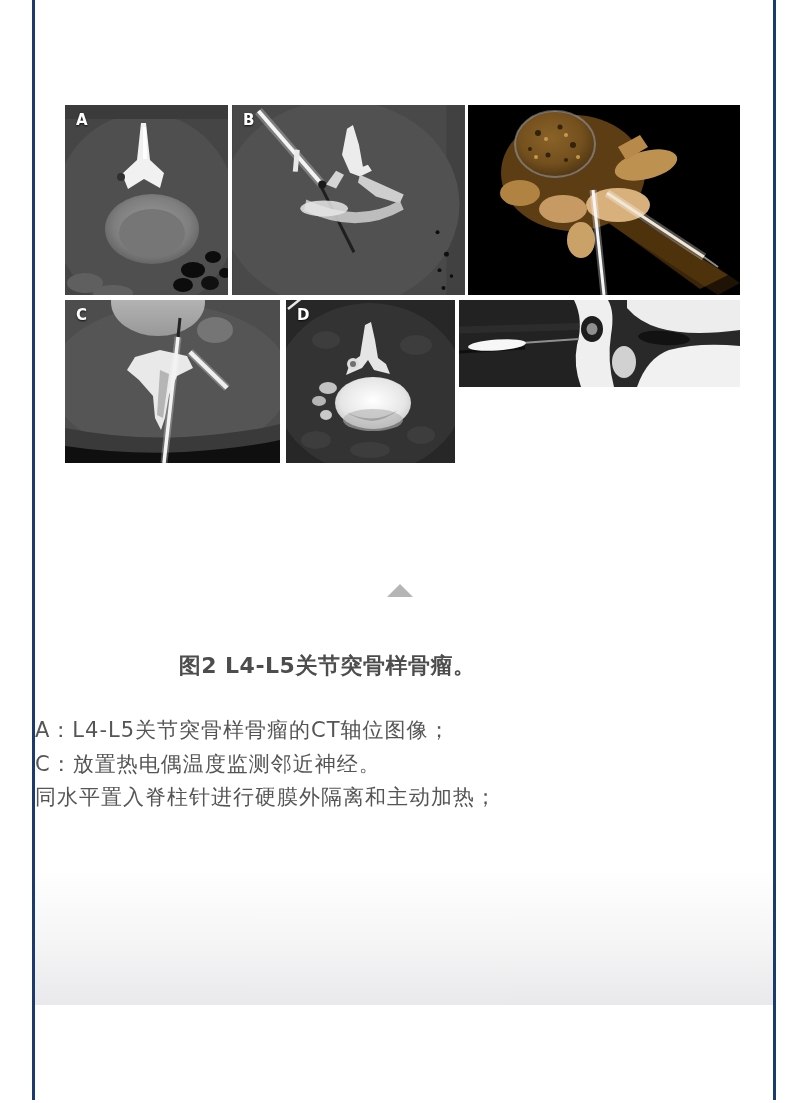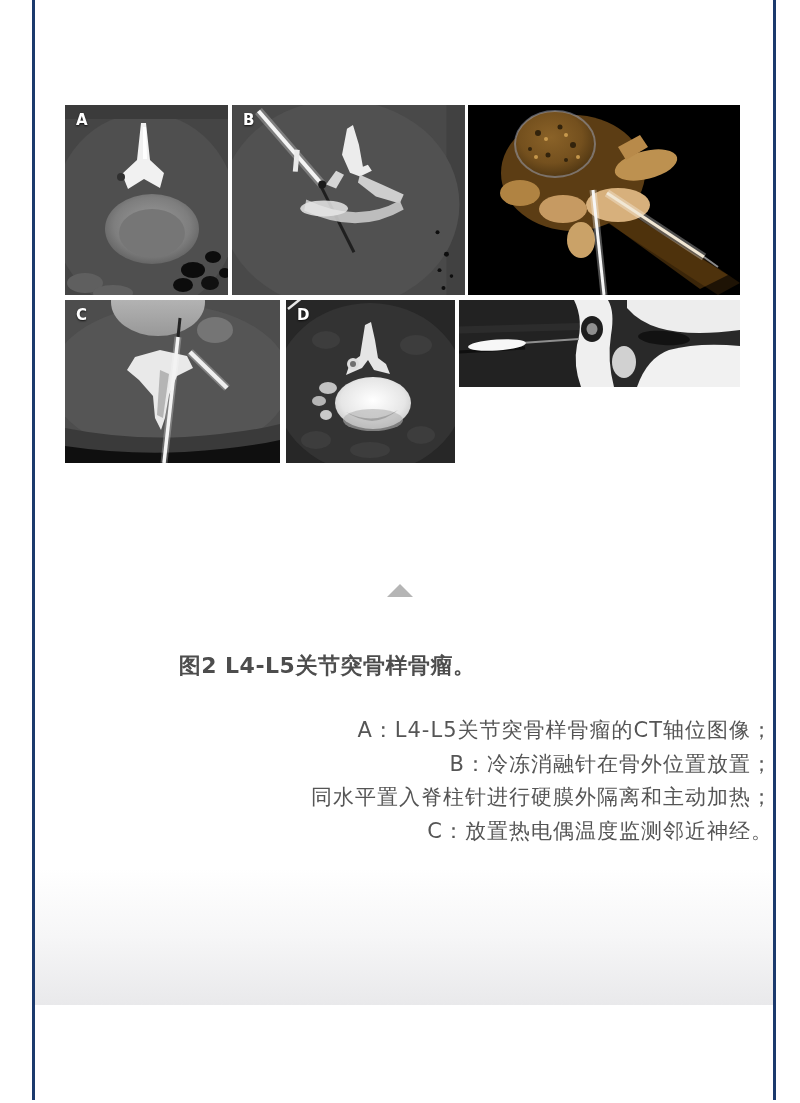--- a/index.html
+++ b/index.html
@@ -31,21 +31,21 @@
   .tri{
     width:0;height:0;border-left:13px solid transparent;
     border-right:13px solid transparent;border-bottom:13px solid #b5b5b5;
   }
 
   .caption-title{
     position:absolute;left:35px;top:651px;width:584px;text-align:center;
     font-size:22px;font-weight:bold;color:#4d4d4d;letter-spacing:.5px;
   }
   .caption-body{
-    position:absolute;left:35px;top:714px;width:738px;text-align:right;
+    position:absolute;left:35px;top:714px;width:738px;text-align:left;
     font-size:21px;color:#555555;line-height:33.5px;letter-spacing:1px;
   }
 
   .divider{
     position:absolute;left:35px;top:868px;width:738px;height:137px;
     background:linear-gradient(180deg,rgba(235,235,237,0) 0%,rgba(235,235,237,.45) 50%,#e9e9eb 100%);
   }
 </style>
 </head>
 <body>
@@ -271,18 +271,17 @@
   </div>
 
   <div class="collapse">
     <span class="tri"></span>
   </div>
 
   <div class="caption-title">图2 L4-L5关节突骨样骨瘤。</div>
 
   <div class="caption-body">
     <div>A：L4-L5关节突骨样骨瘤的CT轴位图像；</div>
-    <div>B：冷冻消融针在骨外位置放置；</div>
+    <div>C：放置热电偶温度监测邻近神经。</div>
     <div>同水平置入脊柱针进行硬膜外隔离和主动加热；</div>
-    <div>C：放置热电偶温度监测邻近神经。</div>
   </div>
 
 </div>
 
 </body></html>

